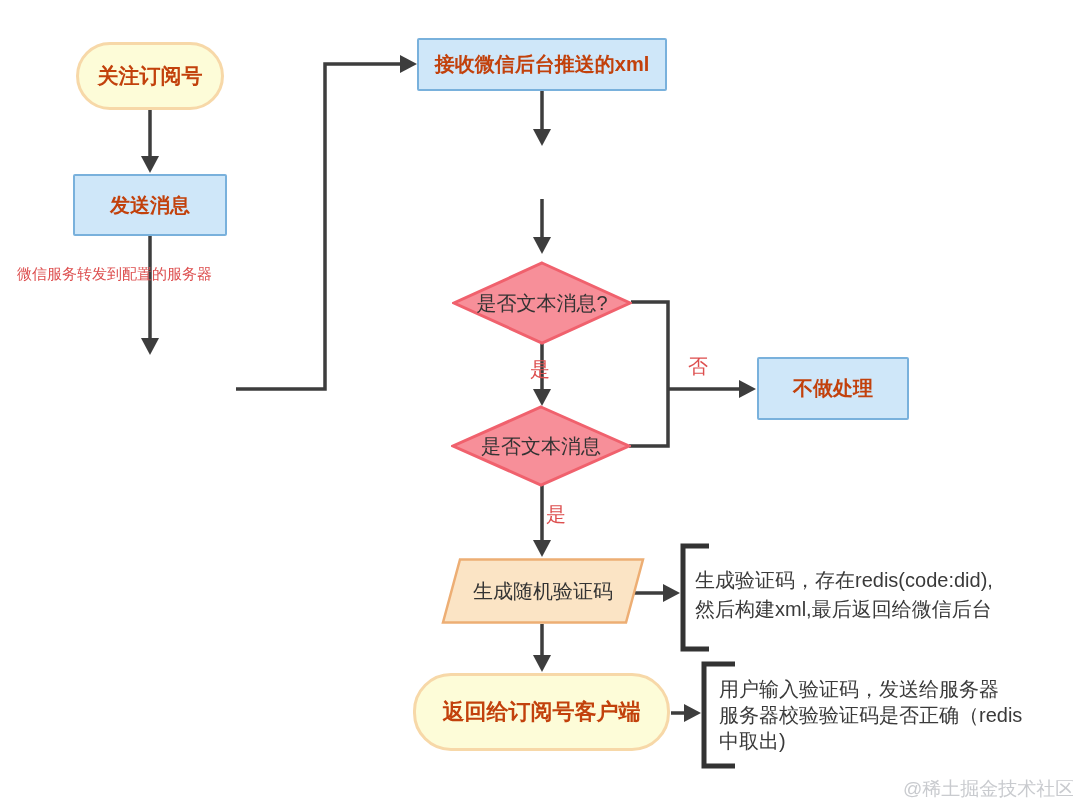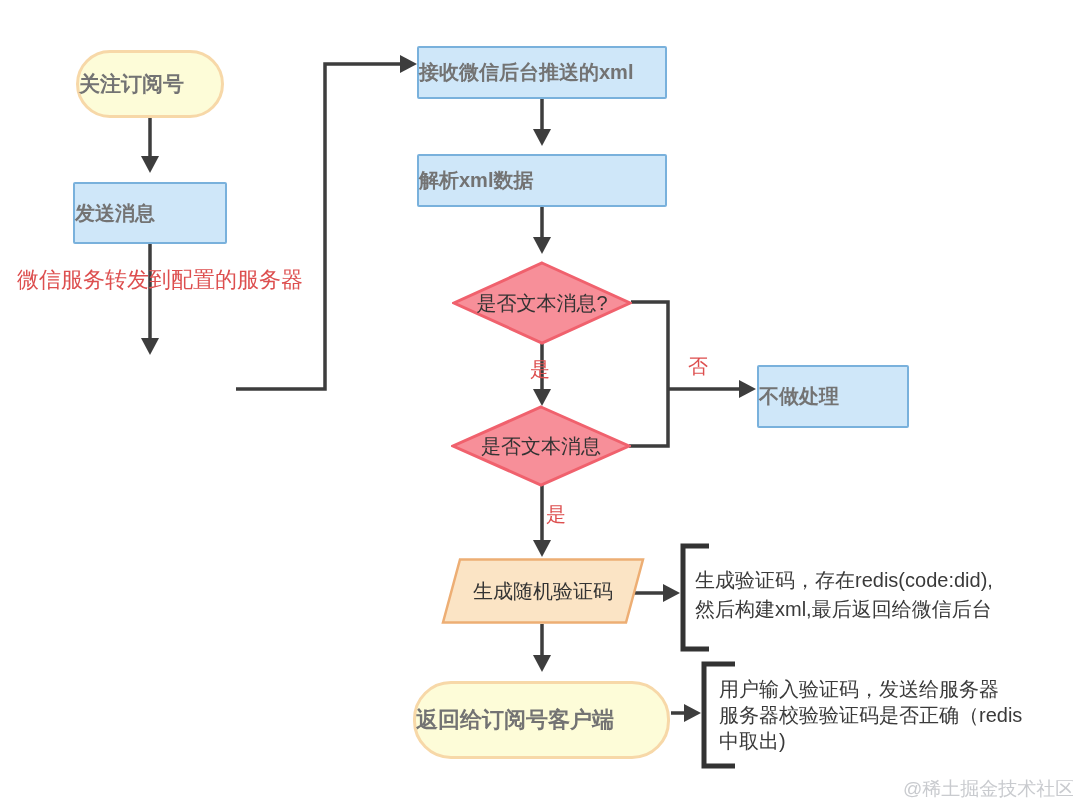--- a/index.html
+++ b/index.html
@@ -18,25 +18,25 @@
     position: absolute;
     left: 0; top: 0;
     width: 1073px; height: 804px;
     z-index: 1;
   }
 
   .node {
     position: absolute;
     display: flex;
     align-items: center;
+    justify-content: center;
     text-align: center;
-    color: #737373;
+    color: #c2410c;
     font-weight: bold;
     z-index: 2;
-    margin-top: 8px;
   }
 
   .node-terminal {
     background: #fdfcd8;
     border: 3px solid #f7d8a8;
     border-radius: 34px;
     font-size: 21px;
   }
 
   .node-process {
@@ -65,21 +65,21 @@
   .edge-label-red {
     position: absolute;
     color: #dd4f4f;
     font-size: 20px;
     z-index: 3;
     white-space: nowrap;
   }
   .edge-note {
     position: absolute;
     color: #dd4f4f;
-    font-size: 22px;
+    font-size: 15px;
     z-index: 3;
     white-space: nowrap;
   }
 
   .annotation {
     position: absolute;
     color: #3a3a3a;
     font-size: 20px;
     line-height: 29px;
     z-index: 2;
@@ -141,23 +141,20 @@
     <span>发送消息</span>
   </div>
 
   <div class="edge-note" style="left:17px; top:265px;">微信服务转发到配置的服务器</div>
 
 
   <div class="node node-process" style="left:417px; top:38px; width:250px; height:53px;">
     <span>接收微信后台推送的xml</span>
   </div>
 
-  <div class="node node-process" style="left:417px; top:146px; width:250px; height:53px;">
-    <span>解析xml数据</span>
-  </div>
 
   <div class="node-shape" style="left:452px; top:261px; width:180px; height:84px;">
     <svg width="180" height="84" viewBox="0 0 180 84">
       <polygon points="90,2 178,42 90,82 2,42" fill="#f78f99" stroke="#f0616d" stroke-width="3"></polygon>
     </svg>
     <div class="shape-label">是否文本消息?</div>
   </div>
 
   <div class="edge-label-red" style="left:530px; top:356px;">是</div>
 

